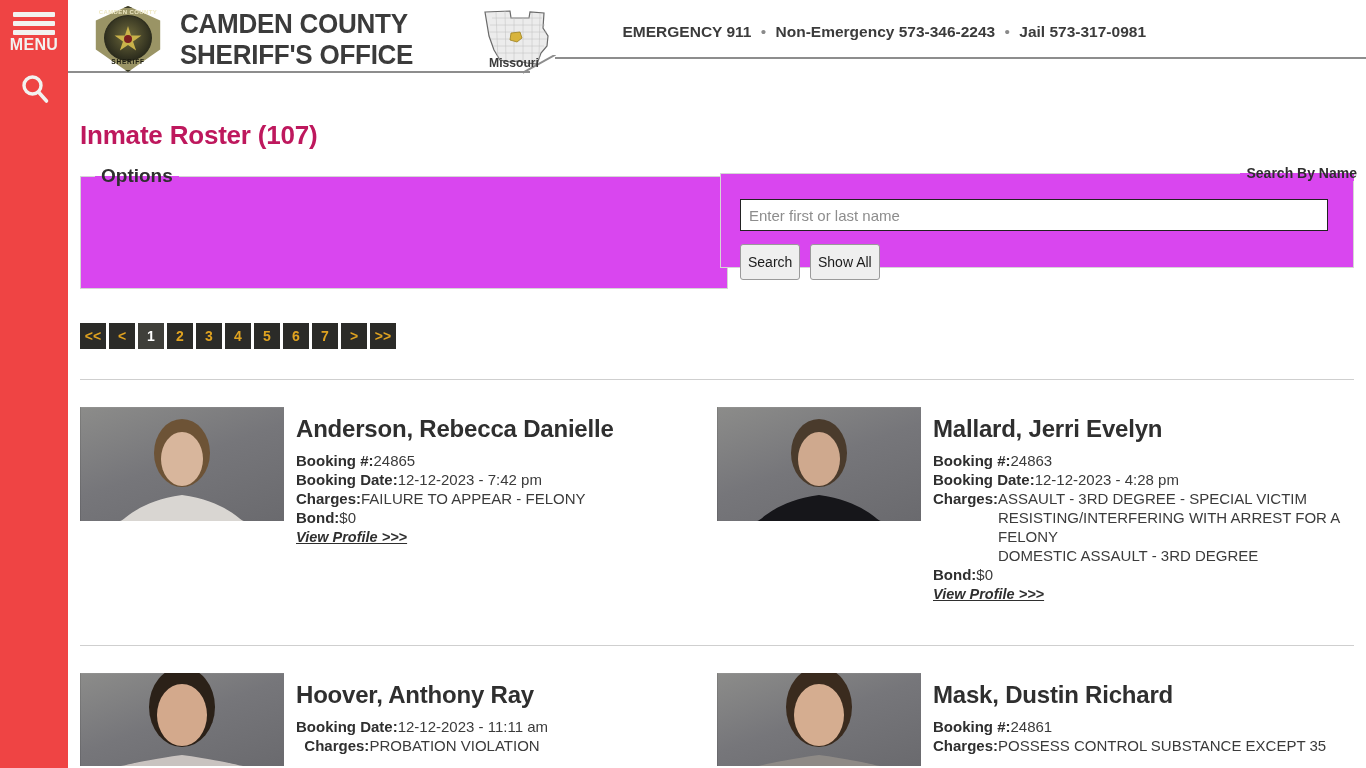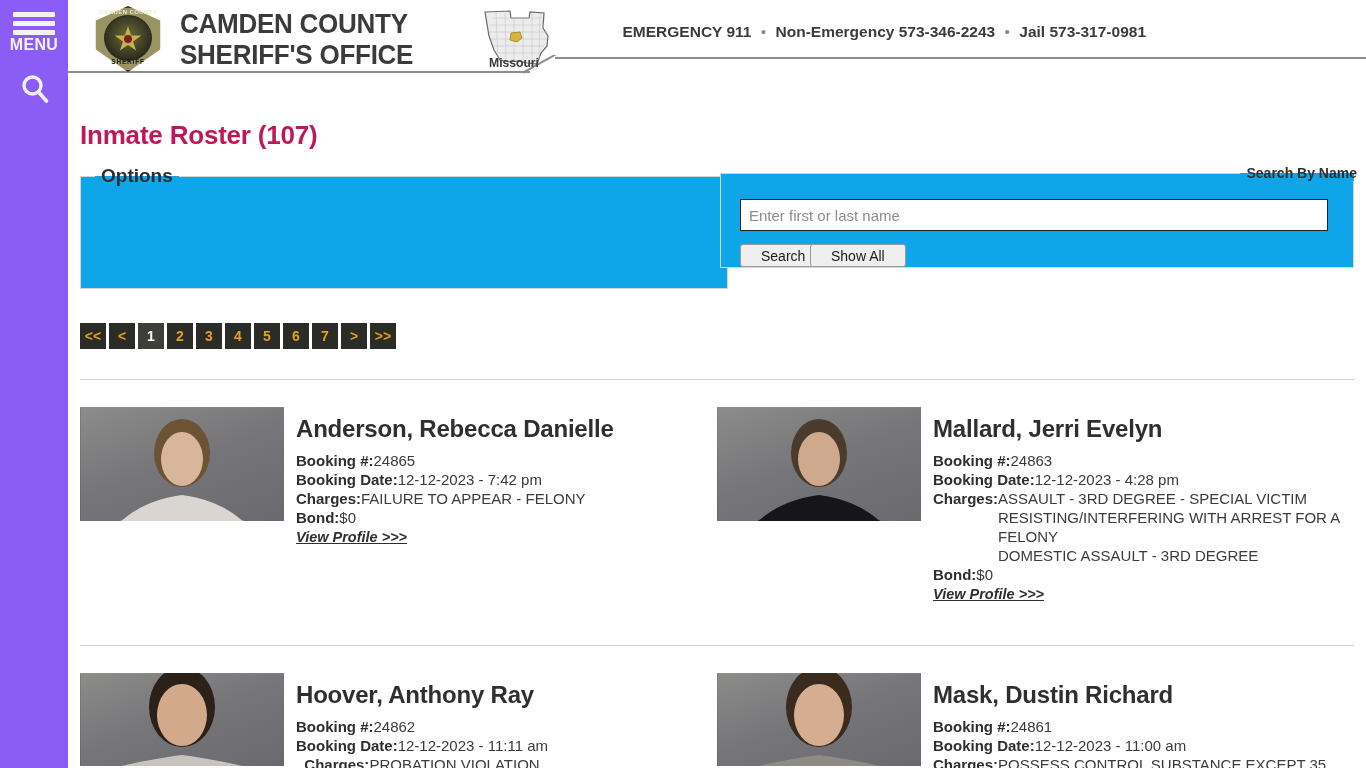--- a/index.html
+++ b/index.html
@@ -9,21 +9,21 @@
     overflow: hidden;
     background: #ffffff;
     font-family: "Liberation Sans", sans-serif;
     color: #333333;
   }
 
   
   #sidebar {
     position: absolute; left: 0; top: 0;
     width: 68px; height: 768px;
-    background: #8b5cf6;
+    background: #ef4444;
     z-index: 30;
   }
   .hamburger {
     position: absolute; left: 13px; top: 12px;
     width: 42px; cursor: pointer;
   }
   .hamburger .bar {
     height: 5px; background: #f2f2f0; margin-bottom: 4px; border-radius: 1px;
   }
   .menu-label {
@@ -147,21 +147,21 @@
     position: absolute; left: 12px; top: 45px;
     font-size: 26px; font-weight: bold; color: #be185d;
     font-family: "Liberation Sans", sans-serif;
     letter-spacing: -.2px;
   }
 
   fieldset.panel {
     position: absolute;
     margin: 0; padding: 0;
     border: 1px solid #d5d5d5;
-    background: #0ea5e9;
+    background: #d946ef;
   }
   fieldset.panel > legend {
     margin-left: 14px;
     padding: 0 6px;
     font-weight: bold;
     color: #2f2f2f;
     font-family: "Liberation Sans", sans-serif;
   }
   #options-panel { left: 12px; top: 90px; width: 648px; height: 124px; }
   #options-panel > legend { font-size: 19px; }
@@ -186,29 +186,29 @@
     font-size: 15px;
     color: #333;
     font-family: "Liberation Sans", sans-serif;
     background: #fff;
     border-radius: 0;
   }
   #name-input::placeholder { color: #8d8d8d; }
 
   .btn {
     position: absolute; top: 63px;
-    height: 23px;
+    height: 36px;
     background: #efefef;
     border: 1px solid #9a9a9a;
     border-radius: 3px;
     font-size: 14px;
     font-family: "Liberation Sans", sans-serif;
     color: #1a1a1a;
     cursor: pointer;
-    padding: 0 20px;
+    padding: 0 7px;
   }
   #btn-search  { left: 19px; }
   #btn-showall { left: 89px; }
 
   
   #pager { position: absolute; left: 12px; top: 248px; height: 30px; }
   .pg {
     display: inline-block;
     width: 26px; height: 26px;
     line-height: 26px;
@@ -411,21 +411,20 @@
     <div class="mug tall">
           <div class="wall"></div>
    <svg width="204" height="93" viewBox="0 0 204 93" style="position:absolute;left:0;top:0" aria-hidden="true">
      <ellipse cx="102" cy="34" rx="33" ry="40" fill="#2b2118"></ellipse>
      <ellipse cx="102" cy="42" rx="25" ry="31" fill="#d3a98c"></ellipse>
      <path d="M102 82 C 58 88 44 93 40 93 L 164 93 C 160 93 146 88 102 82 Z" fill="#c9c3c0"></path>
    </svg>
         </div>
     <div class="inm-name">Hoover, Anthony Ray</div>
     <div class="inm-fields">
-      <div><span class="k">Booking #:</span><span>24862</span></div>
       <div><span class="k">Booking Date:</span><span>12-12-2023 - 11:11 am</span></div>
       <div class="charges-row">
             <span class="k" style="white-space:nowrap">Charges:</span>
             <span class="chg-list">
               <div>PROBATION VIOLATION</div>
             </span>
           </div>
 
     </div>
   </div>
@@ -434,21 +433,20 @@
           <div class="wall"></div>
    <svg width="204" height="93" viewBox="0 0 204 93" style="position:absolute;left:0;top:0" aria-hidden="true">
      <ellipse cx="102" cy="34" rx="33" ry="40" fill="#3a2b1e"></ellipse>
      <ellipse cx="102" cy="42" rx="25" ry="31" fill="#d5ad90"></ellipse>
      <path d="M102 82 C 58 88 44 93 40 93 L 164 93 C 160 93 146 88 102 82 Z" fill="#8e8a86"></path>
    </svg>
         </div>
     <div class="inm-name">Mask, Dustin Richard</div>
     <div class="inm-fields">
       <div><span class="k">Booking #:</span><span>24861</span></div>
-      <div><span class="k">Booking Date:</span><span>12-12-2023 - 11:00 am</span></div>
       <div class="charges-row">
             <span class="k" style="white-space:nowrap">Charges:</span>
             <span class="chg-list">
               <div>POSSESS CONTROL SUBSTANCE EXCEPT 35</div>
             </span>
           </div>
 
     </div>
   </div>
     </div>

